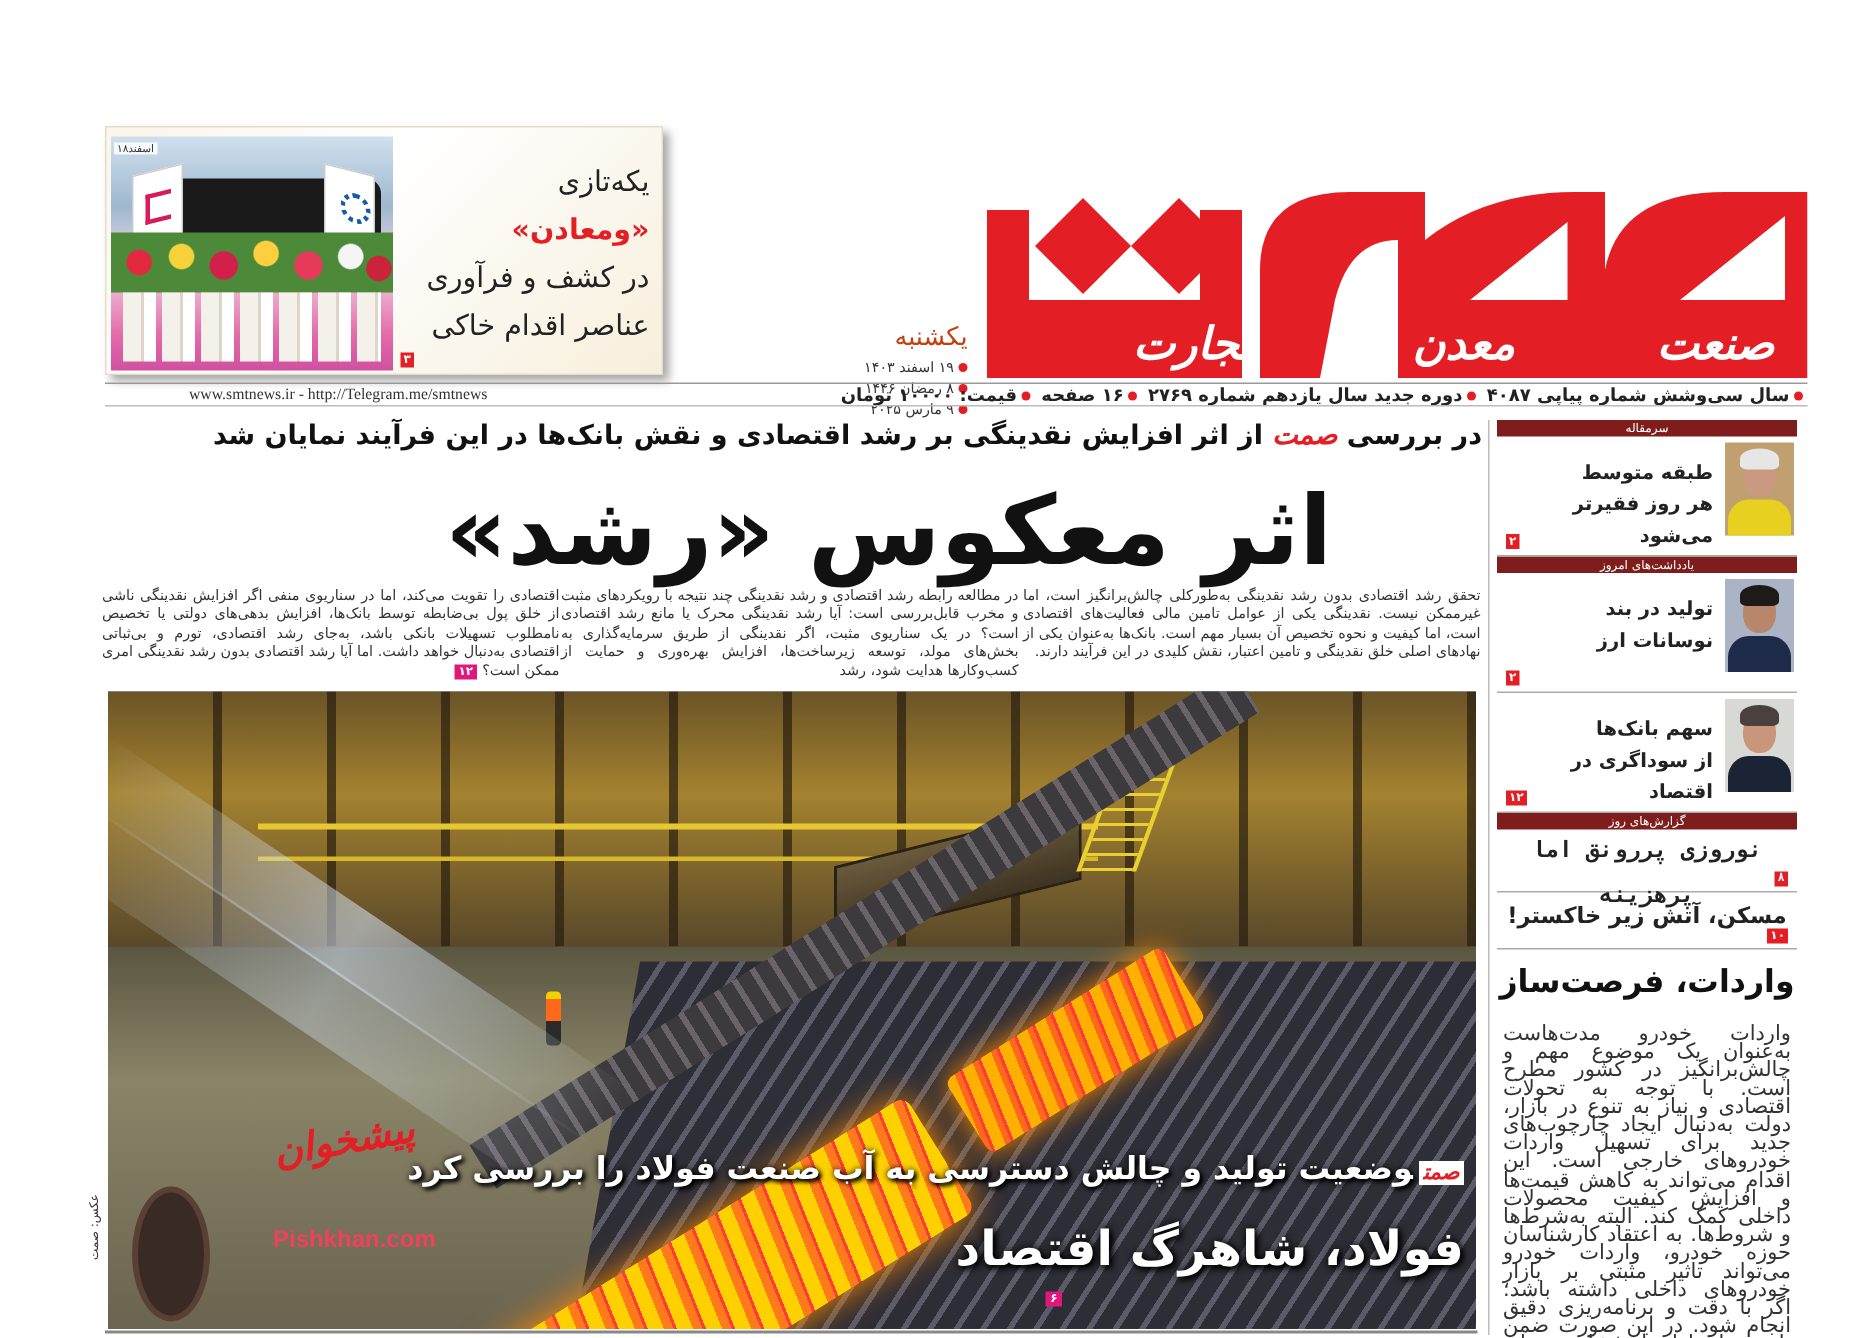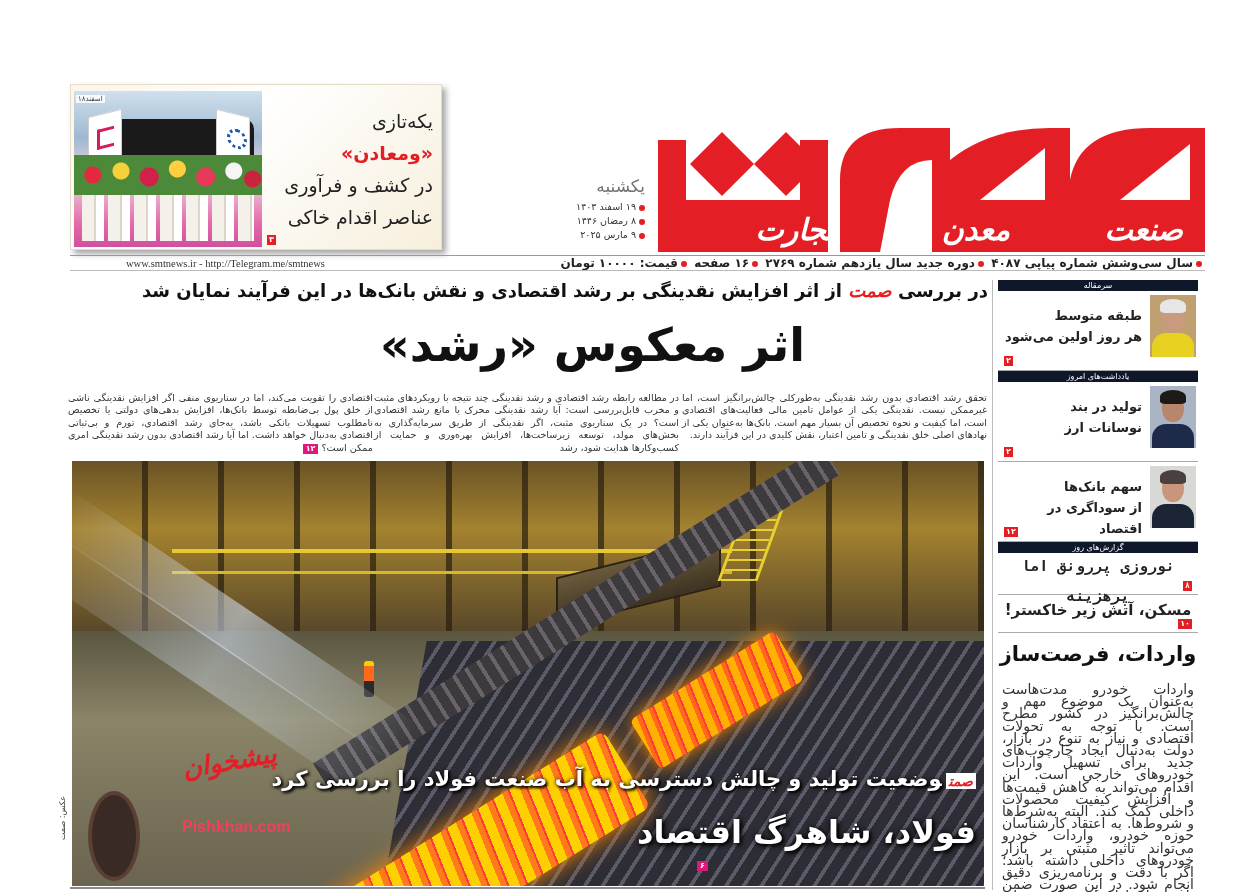--- a/index.html
+++ b/index.html
@@ -7,21 +7,21 @@
   body { font-family: "DejaVu Sans", sans-serif; color: #1a1a1a; position: relative; }
 
   
   .masthead { position: absolute; left: 650px; top: 84px; width: 555px; height: 170px; }
   .tagline { position: absolute; right: 0; top: 0; font-family: "DejaVu Sans", sans-serif; font-weight: bold; font-size: 22px; color: #e31e24; direction: rtl; white-space: nowrap; letter-spacing: -0.5px; }
   .logo { position: absolute; right: 0; top: 36px; width: 555px; height: 132px; }
   .logo svg { width: 100%; height: 100%; display: block; }
   .logo-words { position: absolute; top: 92px; height: 40px; color: #ffffff; font-weight: bold; font-size: 30px; direction: rtl; font-style: italic; }
 
   .datebox { position: absolute; left: 565px; top: 176px; width: 80px; direction: rtl; }
-  .weekday { font-size: 17px; color: #737373; text-align: right; margin-bottom: 4px; }
+  .weekday { font-size: 17px; color: #c2410c; text-align: right; margin-bottom: 4px; margin-top: 39px; }
   .date-line { font-size: 9.5px; color: #333; text-align: right; line-height: 14px; }
   .date-line .dot { display: inline-block; width: 6px; height: 6px; background: #e31e24; border-radius: 50%; margin-left: 3px; vertical-align: middle; }
 
   
   .teaser { position: absolute; left: 70px; top: 84px; width: 372px; height: 166px; background: linear-gradient(135deg, #fbf5ea 0%, #fff 40%, #f7efdc 100%); box-shadow: 4px 4px 6px rgba(0,0,0,0.35); border: 1px solid #e6dcc8; }
   .teaser-photo { position: absolute; left: 3px; top: 6px; width: 188px; height: 156px; background: linear-gradient(180deg, #cfe0ee 0%, #9fb8cf 30%, #f0d8e4 55%, #e36aa8 85%, #d050a0 100%); overflow: hidden; }
   .teaser-photo .backdrop { position: absolute; left: 30px; top: 28px; width: 150px; height: 40px; background: #1a1a1a; border-radius: 10px 10px 0 0; }
   .teaser-photo .flowers { position: absolute; left: 0; top: 64px; width: 188px; height: 40px; background: radial-gradient(circle at 10% 50%, #e2293f 0 8px, transparent 9px), radial-gradient(circle at 25% 40%, #f6d23a 0 8px, transparent 9px), radial-gradient(circle at 40% 55%, #d2204a 0 9px, transparent 10px), radial-gradient(circle at 55% 35%, #ffcf40 0 8px, transparent 9px), radial-gradient(circle at 70% 55%, #e53a5a 0 9px, transparent 10px), radial-gradient(circle at 85% 40%, #f5f5f5 0 8px, transparent 9px), radial-gradient(circle at 95% 60%, #c9243c 0 8px, transparent 9px), #4c8a3a; }
   .teaser-photo .bottles { position: absolute; left: 8px; top: 104px; width: 172px; height: 46px; background: repeating-linear-gradient(90deg, #f4f1ea 0 12px, #ddd5c8 12px 14px, #fff 14px 22px, transparent 22px 26px); }
   .teaser-photo .flag-l { position: absolute; left: 14px; top: 22px; width: 34px; height: 50px; background: #fff; border: 1px solid #ccc; transform: skewY(-14deg); }
@@ -36,21 +36,21 @@
 
   .web-line { position: absolute; left: 126px; top: 258px; font-family: "Liberation Serif", serif; font-size: 10.5px; color: #333; white-space: nowrap; }
   .rule-top { position: absolute; left: 70px; top: 255px; width: 1135px; height: 1px; background: #999; }
   .meta-line { position: absolute; right: 45px; top: 256px; font-size: 12px; font-weight: bold; color: #222; direction: rtl; white-space: nowrap; }
   .meta-line .dot { display: inline-block; width: 6px; height: 6px; background: #e31e24; border-radius: 50%; margin: 0 3px; vertical-align: middle; }
   .rule-top2 { position: absolute; left: 70px; top: 270px; width: 1135px; height: 1px; background: #bbb; }
 
   
   .kicker { position: absolute; right: 262px; top: 280px; direction: rtl; font-size: 18px; font-weight: bold; color: #111; white-space: nowrap; }
   .kicker .brand-mini { color: #e31e24; font-style: italic; }
-  .headline { position: absolute; left: 200px; top: 318px; width: 785px; text-align: center; direction: rtl; font-size: 46px; font-weight: 900; color: #111; letter-spacing: -1px; }
+  .headline { position: absolute; left: 200px; top: 318px; width: 785px; text-align: center; direction: rtl; font-size: 64px; font-weight: 900; color: #111; letter-spacing: -1px; }
 
   .col { position: absolute; top: 392px; width: 305px; height: 62px; direction: rtl; text-align: justify; font-size: 9.6px; line-height: 12.4px; color: #333; }
   .col1 { left: 682px; }
   .col2 { left: 374px; }
   .col3 { left: 68px; }
   .col3 .pg { display: inline-block; background: #e0187c; color: #fff; font-size: 8px; font-weight: bold; padding: 0 3px; margin-right: 3px; line-height: 10px; }
 
   
   .main-photo { position: absolute; left: 72px; top: 461px; width: 912px; height: 425px; overflow: hidden; background: #3b3324; }
   .mp-ceiling { position: absolute; left: 0; top: 0; width: 912px; height: 170px; background: linear-gradient(180deg, #6a5326 0%, #a4822f 40%, #59482a 100%); }
@@ -73,21 +73,21 @@
 
   .photo-kicker { position: absolute; right: 8px; top: 306px; direction: rtl; font-size: 21px; font-weight: bold; color: #fff; text-shadow: 2px 2px 3px #000, 0 0 4px #000; white-space: nowrap; }
   .photo-kicker .brand-mini { color: #e31e24; background: #fff; font-style: italic; font-size: 14px; padding: 0 3px; margin-left: 4px; text-shadow: none; }
   .photo-title { position: absolute; right: 8px; top: 352px; direction: rtl; font-size: 32px; font-weight: 900; color: #fff; text-shadow: 2px 2px 4px #000, 0 0 6px #000; white-space: nowrap; }
   .photo-pg { position: absolute; right: 276px; top: 400px; background: #e0187c; color: #fff; font-size: 8px; font-weight: bold; padding: 0 3px; line-height: 10px; }
   .photo-credit { position: absolute; left: 58px; top: 840px; transform: rotate(-90deg); transform-origin: left top; font-size: 8px; color: #333; direction: rtl; white-space: nowrap; }
   .bottom-rule { position: absolute; left: 70px; top: 887px; width: 915px; height: 2px; background: #888; }
 
   
   .sidebar { position: absolute; left: 998px; top: 280px; width: 200px; }
-  .sec-head { height: 11px; background: #0f172a; color: #fff; font-size: 8px; line-height: 11px; text-align: center; direction: rtl; }
+  .sec-head { height: 11px; background: #7f1d1d; color: #fff; font-size: 8px; line-height: 11px; text-align: center; direction: rtl; }
   .note { position: relative; height: 80px; border-bottom: 1px solid #aaa; }
   .note .portrait { position: absolute; right: 2px; top: 4px; width: 46px; height: 62px; overflow: hidden; background: #c8bfb0; }
   .portrait .head { position: absolute; left: 12px; top: 8px; width: 22px; height: 28px; border-radius: 50% 50% 45% 45%; background: #c9967a; }
   .portrait .hair { position: absolute; left: 10px; top: 4px; width: 26px; height: 14px; border-radius: 50% 50% 20% 20%; }
   .portrait .body { position: absolute; left: 2px; top: 38px; width: 42px; height: 30px; border-radius: 14px 14px 0 0; }
   .note .note-title { position: absolute; right: 56px; top: 14px; width: 140px; direction: rtl; text-align: right; font-size: 13px; line-height: 21px; font-weight: bold; color: #222; }
   .note .page-tag { position: absolute; left: 6px; bottom: 4px; }
   .report { position: relative; border-bottom: 1px solid #aaa; direction: rtl; text-align: center; font-weight: bold; color: #222; }
   .report .page-tag { position: absolute; right: 6px; bottom: 3px; }
   .r1 { height: 42px; font-size: 15px; line-height: 30px; font-family: Liberation Mono, monospace; }
@@ -194,21 +194,21 @@
 <div class="sidebar">
   <div class="sec-head">سرمقاله</div>
   <div class="note">
     <div class="portrait" style="background:#c0a070;">
       <div class="head" style="background:#c99a80;"></div>
       <div class="hair" style="background:#e6e6e6;"></div>
       <div class="body" style="background:#e8d020;"></div>
     </div>
     <div class="note-title">
         <div>طبقه متوسط</div>
-        <div>هر روز اولین می‌شود</div>
+        <div>هر روز فقیرتر می‌شود</div>
       </div>
     <span class="page-tag">۲</span>
   </div>
 
   <div class="sec-head">یادداشت‌های امروز</div>
   <div class="note">
     <div class="portrait" style="background:#aab4c4;">
       <div class="head" style="background:#b8866a;"></div>
       <div class="hair" style="background:#1e1a18;"></div>
       <div class="body" style="background:#1e2a4a;"></div>

